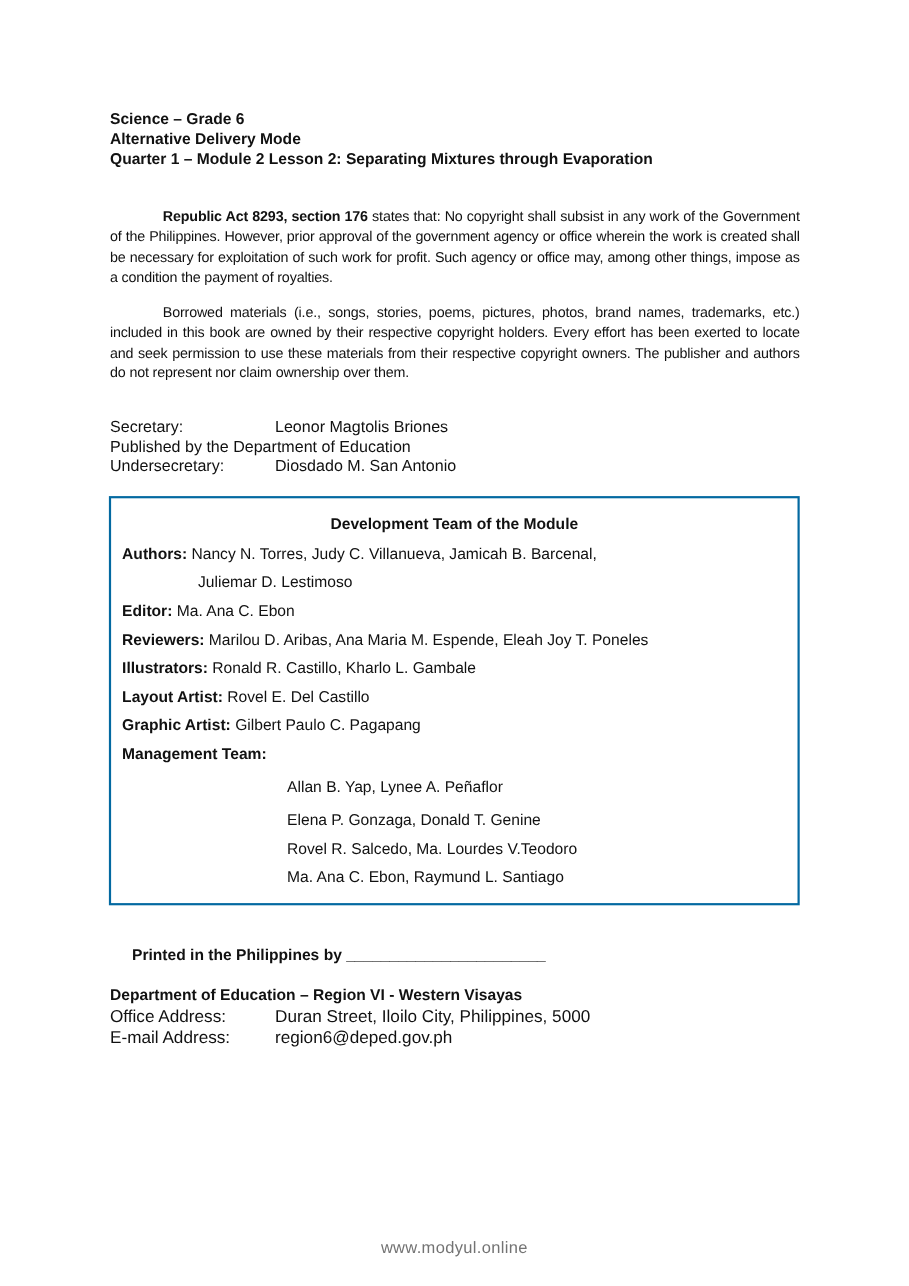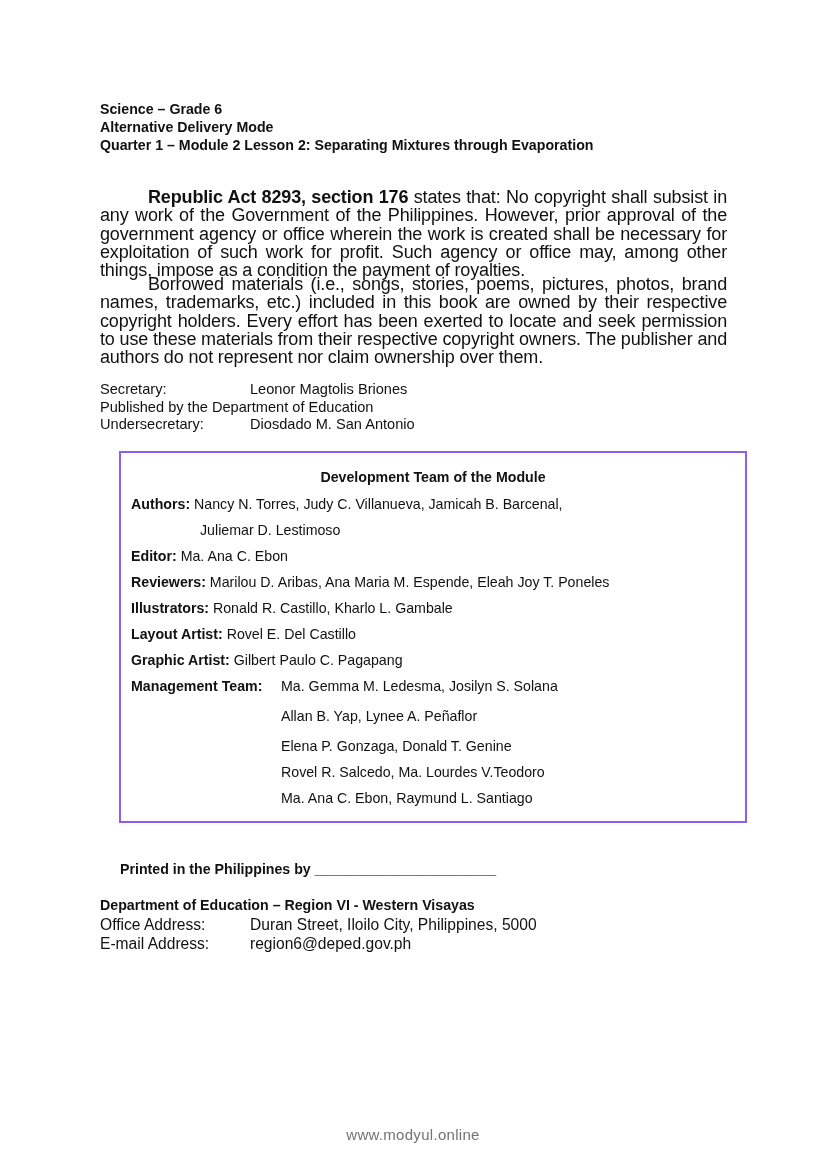--- a/index.html
+++ b/index.html
@@ -1,28 +1,28 @@
 <!DOCTYPE html>
 <html><head>
 <meta charset="utf-8">
 <style>
   html, body { margin: 0; padding: 0; background: #ffffff; }
   body { width: 826px; height: 1169px; position: relative; overflow: hidden;
          font-family: "Liberation Sans", sans-serif; color: #111; }
   .abs { position: absolute; }
   .hdr { left: 100px; top: 100px; font-weight: bold; font-size: 14.2px; line-height: 18px; }
   .hdr div { white-space: nowrap; }
-  .para { left: 100px; width: 627px; font-size: 18px; line-height: 18.3px; text-align: justify; }
+  .para { left: 100px; width: 627px; font-size: 13px; line-height: 18.3px; text-align: justify; }
   .para .indent { display: inline-block; width: 48px; }
   #p1 { top: 188px; letter-spacing: -0.15px; }
   #p2 { top: 275px; letter-spacing: -0.15px; }
   .pub { left: 100px; top: 381px; font-size: 14.6px; line-height: 17.5px; }
   .row { white-space: nowrap; }
   .row .lbl { display: inline-block; width: 150px; }
-  .box { left: 99px; top: 451px; width: 624px; height: 368px; border: 2px solid #8b5cf6; margin-left: 20px; }
+  .box { left: 99px; top: 451px; width: 624px; height: 368px; border: 2px solid #0369a1; }
   .box .title { position: absolute; left: 0; right: 0; top: 16px; text-align: center; font-weight: bold; font-size: 14.2px; }
   .box .line { position: absolute; left: 10px; font-size: 14.2px; white-space: nowrap; }
   .box .line b { font-weight: bold; }
   .printed { left: 100px; top: 861px; font-weight: bold; font-size: 14.2px; white-space: nowrap; margin-left: 20px; }
   .region { left: 100px; top: 896px; font-size: 15.6px; line-height: 19px; }
   .region .t { font-weight: bold; font-size: 14.2px; }
   .region .lbl { display: inline-block; width: 150px; }
   .watermark { left: 0; right: 0; top: 1126px; text-align: center; font-size: 15px; color: #737373; letter-spacing: 0.3px; }
 </style>
 </head>
@@ -47,21 +47,20 @@
 <div class="abs box">
   <div class="title">Development Team of the Module</div>
   <div class="line" style="top:43px"><b>Authors:</b><span> Nancy N. Torres, Judy C. Villanueva, Jamicah B. Barcenal,</span></div>
   <div class="line" style="top:69px; left:79px">Juliemar D. Lestimoso</div>
   <div class="line" style="top:95px"><b>Editor:</b><span> Ma. Ana C. Ebon</span></div>
   <div class="line" style="top:121px"><b>Reviewers:</b><span> Marilou D. Aribas, Ana Maria M. Espende, Eleah Joy T. Poneles</span></div>
   <div class="line" style="top:147px"><b>Illustrators:</b><span> Ronald R.  Castillo, Kharlo L. Gambale</span></div>
   <div class="line" style="top:173px"><b>Layout Artist:</b><span> Rovel E. Del Castillo</span></div>
   <div class="line" style="top:199px"><b>Graphic Artist:</b><span> Gilbert Paulo C.  Pagapang</span></div>
   <div class="line" style="top:225px"><b>Management Team:</b></div>
-  <div class="line" style="top:225px; left:160px">Ma. Gemma M. Ledesma, Josilyn S. Solana</div>
   <div class="line" style="top:255px; left:160px">Allan B. Yap, Lynee A. Peñaflor</div>
   <div class="line" style="top:285px; left:160px">Elena P. Gonzaga, Donald T. Genine</div>
   <div class="line" style="top:311px; left:160px">Rovel R. Salcedo, Ma. Lourdes V.Teodoro</div>
   <div class="line" style="top:337px; left:160px">Ma. Ana C. Ebon, Raymund L. Santiago</div>
 </div>
 
 <div class="abs printed">Printed in the Philippines by _______________________</div>
 
 <div class="abs region">
   <div class="t row">Department of Education – Region VI - Western Visayas</div>

